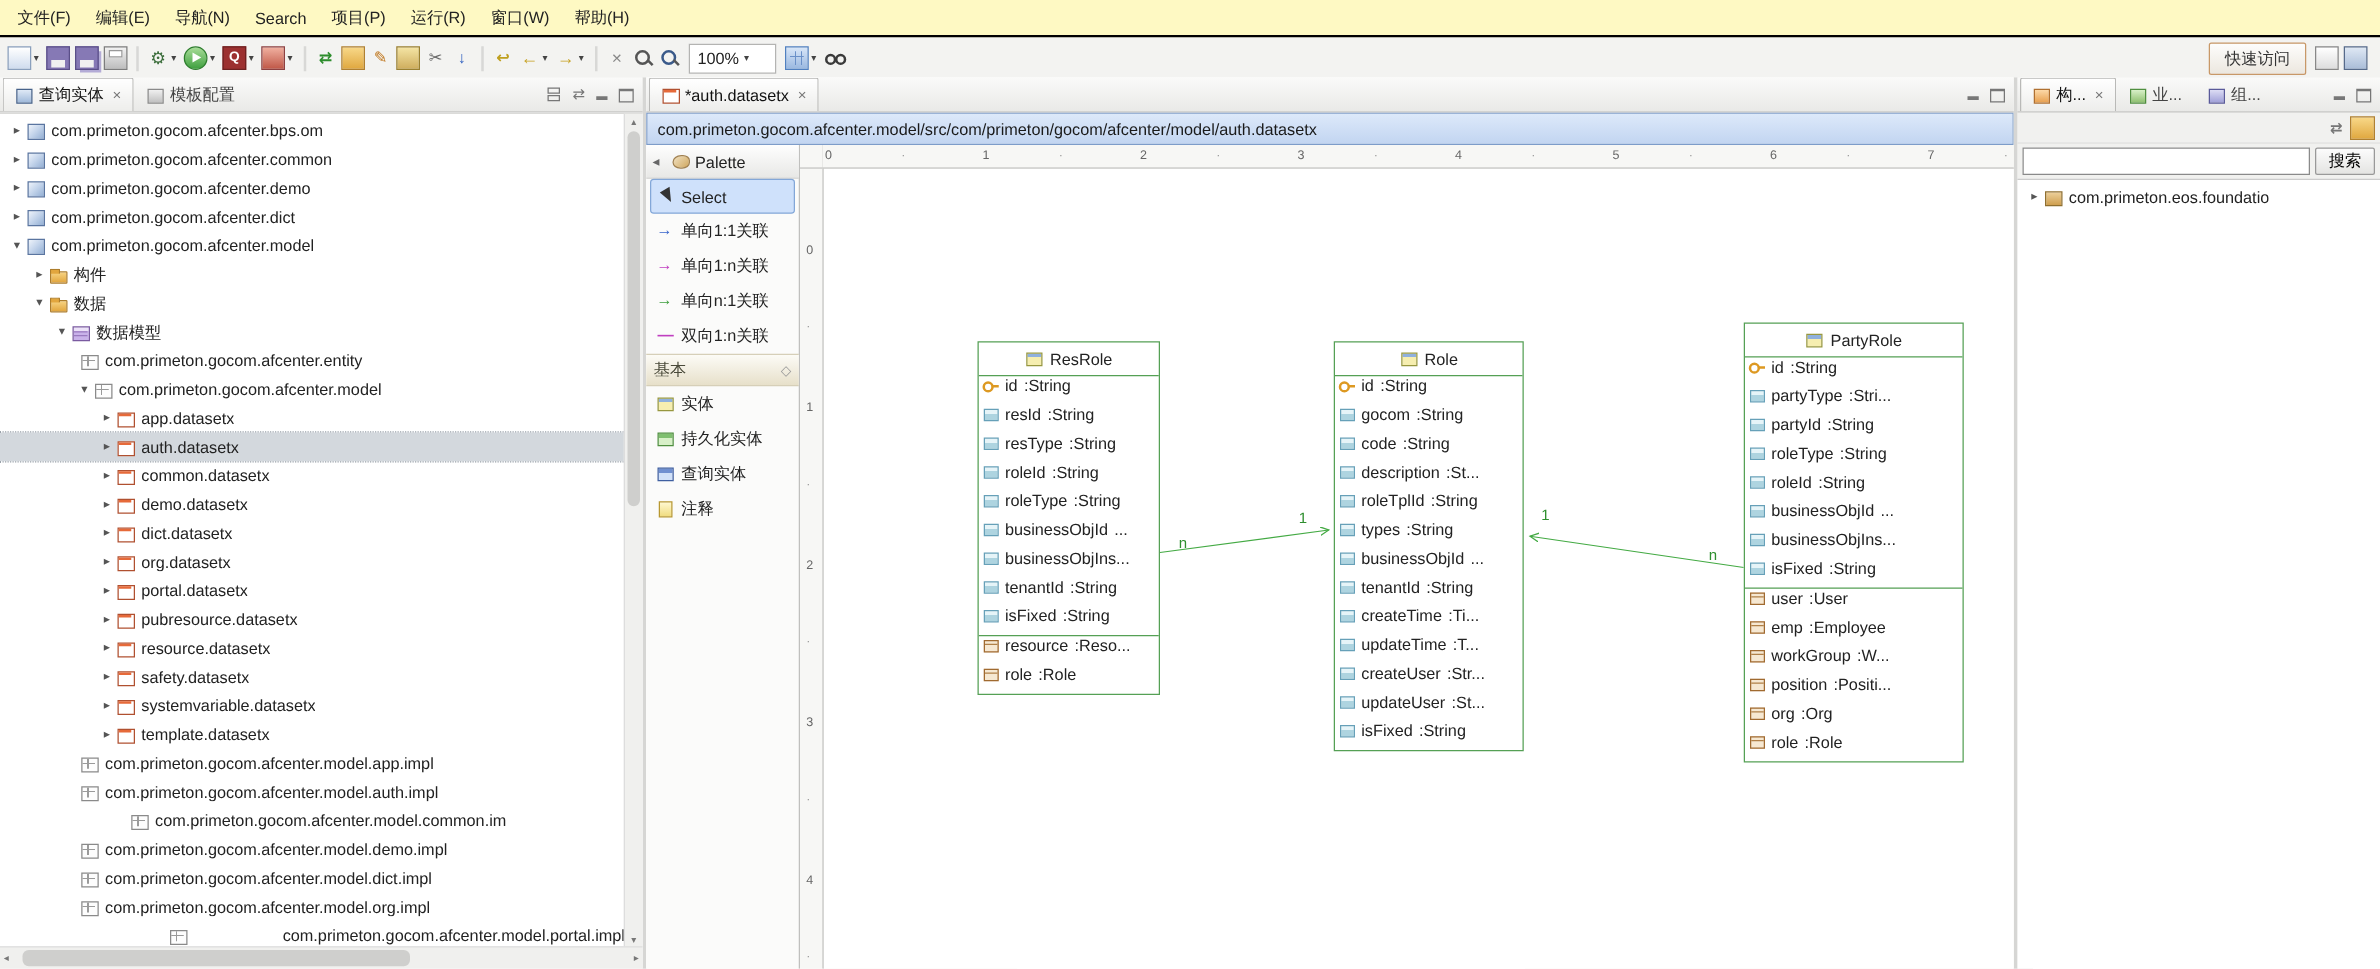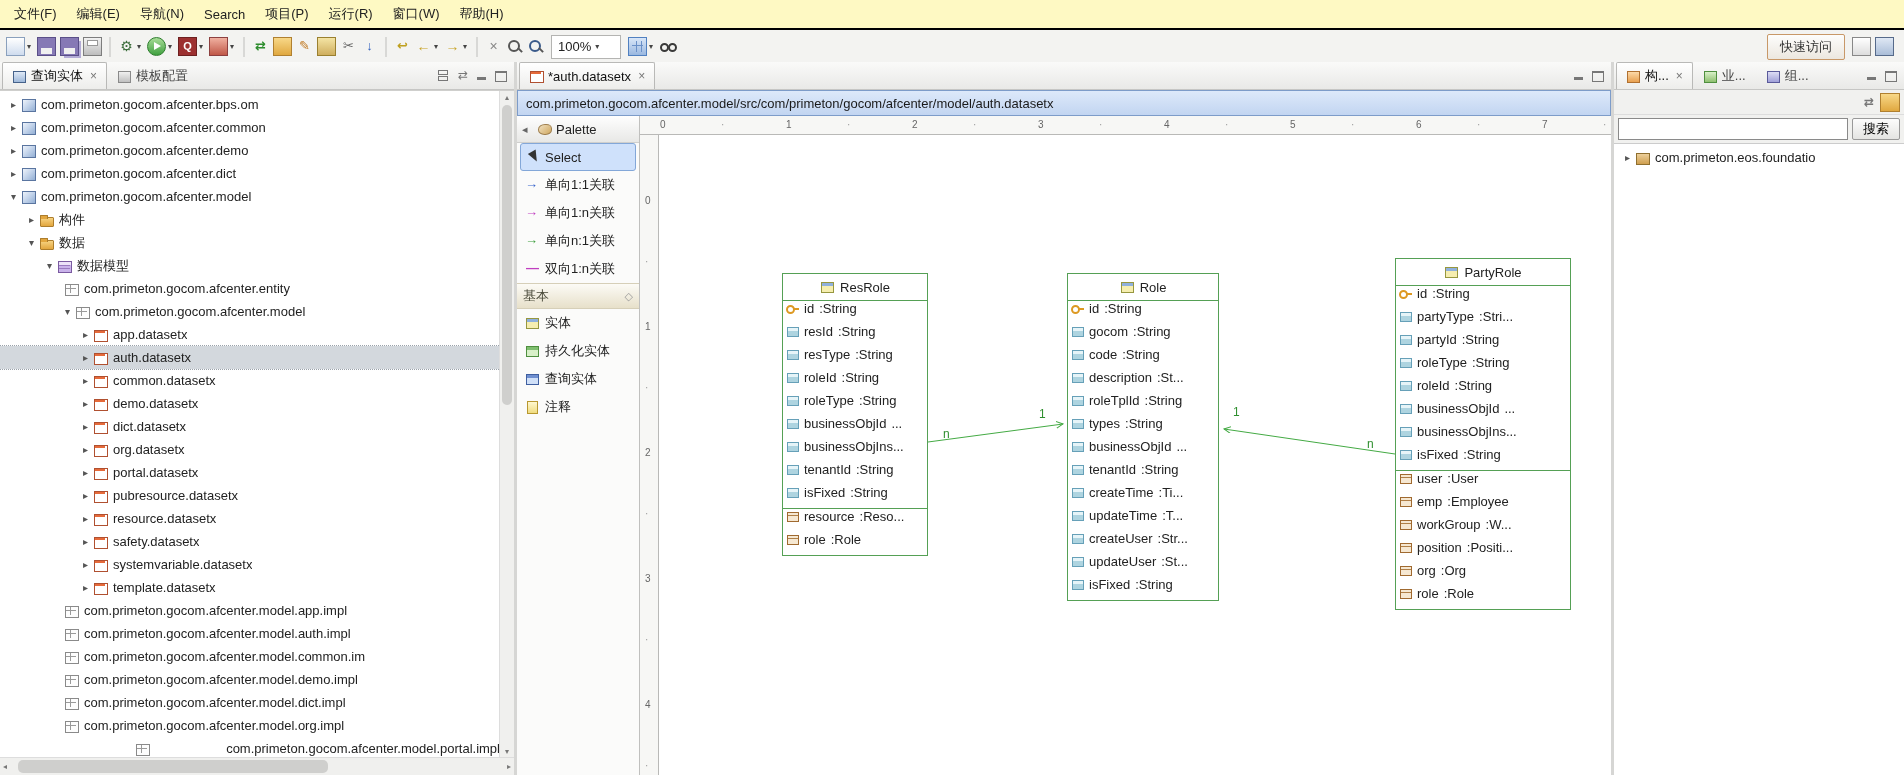--- a/index.html
+++ b/index.html
@@ -582,21 +582,21 @@
               <span class="ic entity-package-icon"></span>
               <span class="lbl">com.primeton.gocom.afcenter.model.app.impl</span>
             </div>
 
             <div class="trow" style="padding-left: 60px;">
               <span class="arrow"></span>
               <span class="ic entity-package-icon"></span>
               <span class="lbl">com.primeton.gocom.afcenter.model.auth.impl</span>
             </div>
 
-            <div class="trow" style="padding-left: 60px;">
+            <div class="trow" style="padding-left: 60px; margin-left: 40px;">
               <span class="arrow"></span>
               <span class="ic entity-package-icon"></span>
               <span class="lbl">com.primeton.gocom.afcenter.model.common.im</span>
             </div>
 
             <div class="trow" style="padding-left: 60px;">
               <span class="arrow"></span>
               <span class="ic entity-package-icon"></span>
               <span class="lbl">com.primeton.gocom.afcenter.model.demo.impl</span>
             </div>

